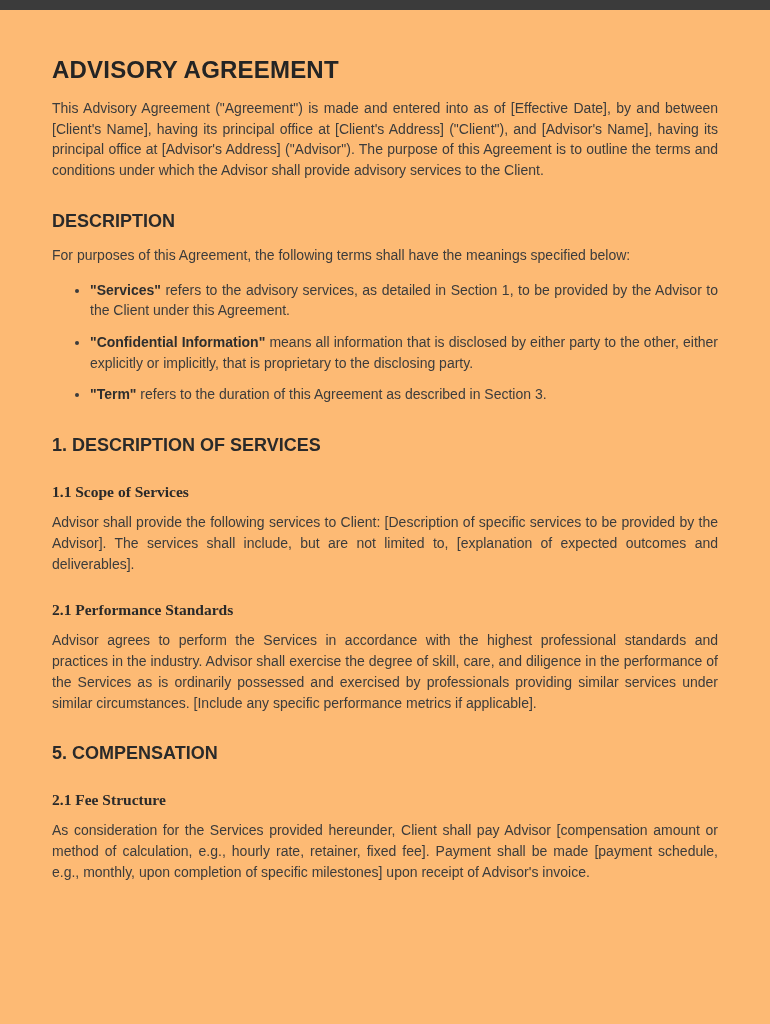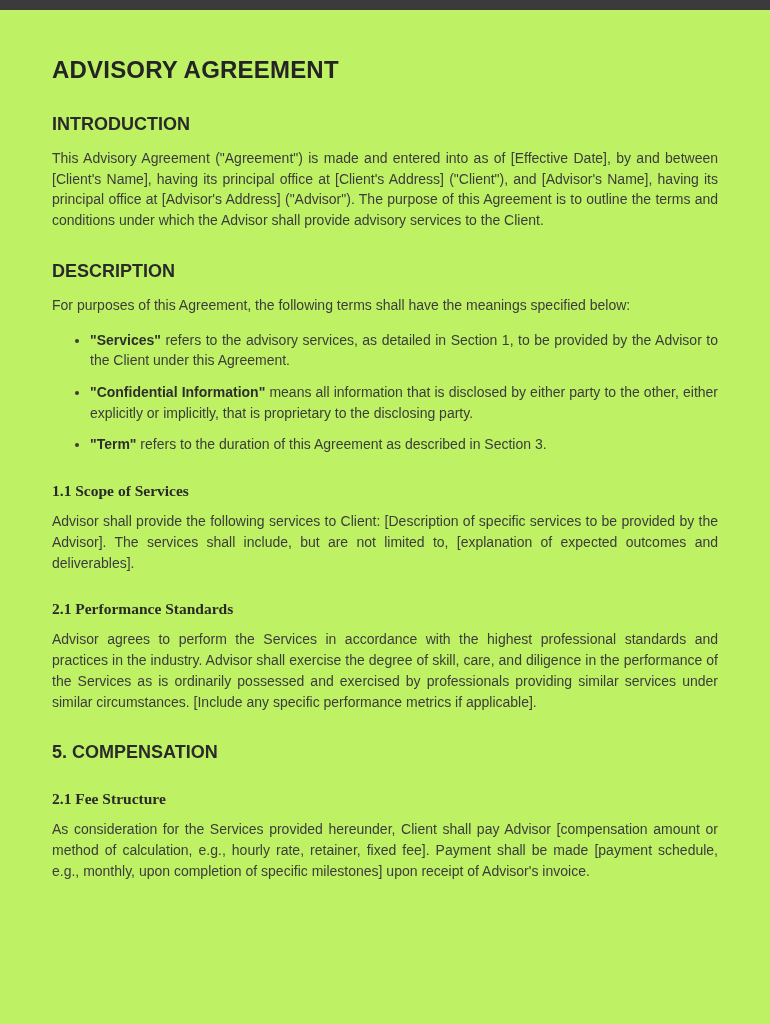--- a/index.html
+++ b/index.html
@@ -4,21 +4,21 @@
 <style>
   html, body {
     margin: 0;
     padding: 0;
     background: #ffffff;
   }
   .page {
     position: relative;
     width: 770px;
     height: 1024px;
-    background: #bef264;
+    background: #fdba74;
     font-family: "Liberation Sans", sans-serif;
     color: #3c3c3c;
     overflow: hidden;
     box-sizing: border-box;
   }
   .top-bar {
     width: 100%;
     height: 10px;
     background: #3b3b3b;
   }
@@ -72,38 +72,38 @@
 </head>
 <body>
 
 <div class="page">
   <div class="top-bar"></div>
 
   <div class="content">
 
     <h1 class="doc-title">ADVISORY AGREEMENT</h1>
 
-    <h2 class="section-heading">INTRODUCTION</h2>
     <p class="body-text">This Advisory Agreement ("Agreement") is made and entered into as of [Effective Date], by and between [Client's Name], having its principal office at [Client's Address] ("Client"), and [Advisor's Name], having its principal office at [Advisor's Address] ("Advisor"). The purpose of this Agreement is to outline the terms and conditions under which the Advisor shall provide advisory services to the Client.</p>
 
     <h2 class="section-heading">DESCRIPTION</h2>
     <p class="body-text">For purposes of this Agreement, the following terms shall have the meanings specified below:</p>
 
     <ul class="definitions-list">
       <li>
         <strong>"Services"</strong><span> refers to the advisory services, as detailed in Section 1, to be provided by the Advisor to the Client under this Agreement.</span>
       </li>
       <li>
         <strong>"Confidential Information"</strong><span> means all information that is disclosed by either party to the other, either explicitly or implicitly, that is proprietary to the disclosing party.</span>
       </li>
       <li>
         <strong>"Term"</strong><span> refers to the duration of this Agreement as described in Section 3.</span>
       </li>
     </ul>
 
+    <h2 class="section-heading">1. DESCRIPTION OF SERVICES</h2>
 
     <h3 class="sub-heading">1.1 Scope of Services</h3>
     <p class="body-text">Advisor shall provide the following services to Client: [Description of specific services to be provided by the Advisor]. The services shall include, but are not limited to, [explanation of expected outcomes and deliverables].</p>
 
     <h3 class="sub-heading">2.1 Performance Standards</h3>
     <p class="body-text">Advisor agrees to perform the Services in accordance with the highest professional standards and practices in the industry. Advisor shall exercise the degree of skill, care, and diligence in the performance of the Services as is ordinarily possessed and exercised by professionals providing similar services under similar circumstances. [Include any specific performance metrics if applicable].</p>
 
     <h2 class="section-heading">5. COMPENSATION</h2>
 
     <h3 class="sub-heading">2.1 Fee Structure</h3>

